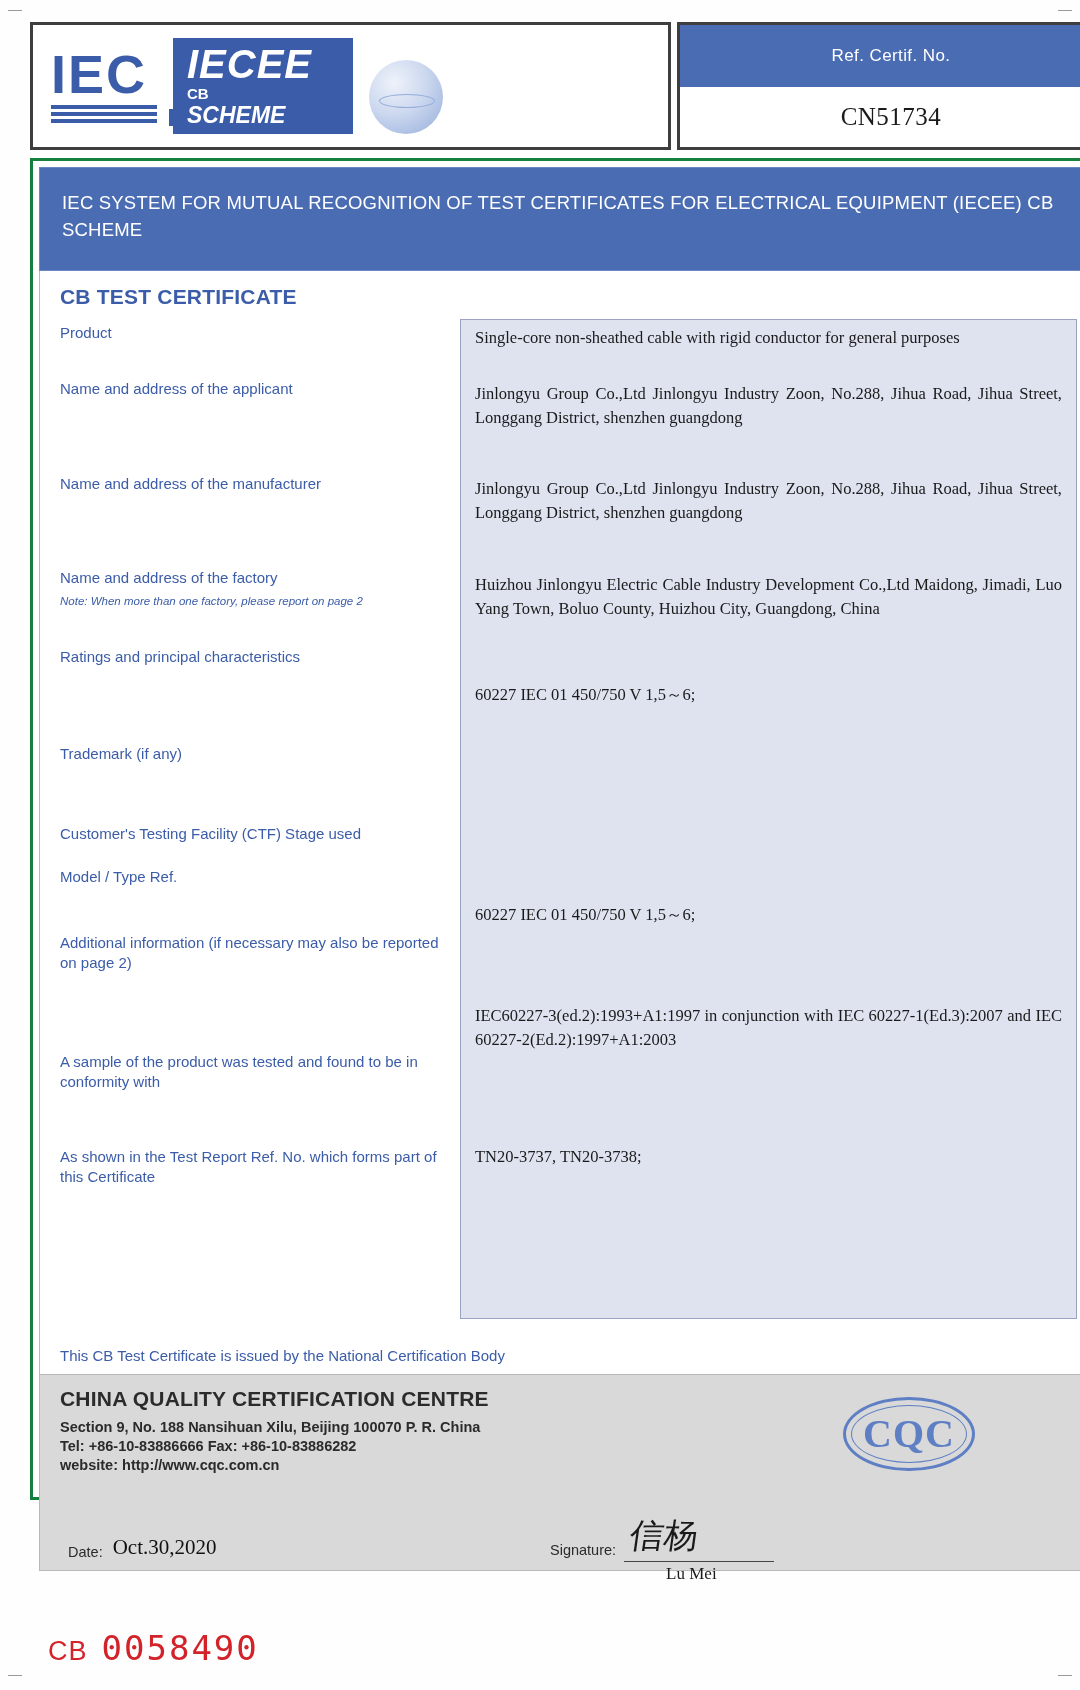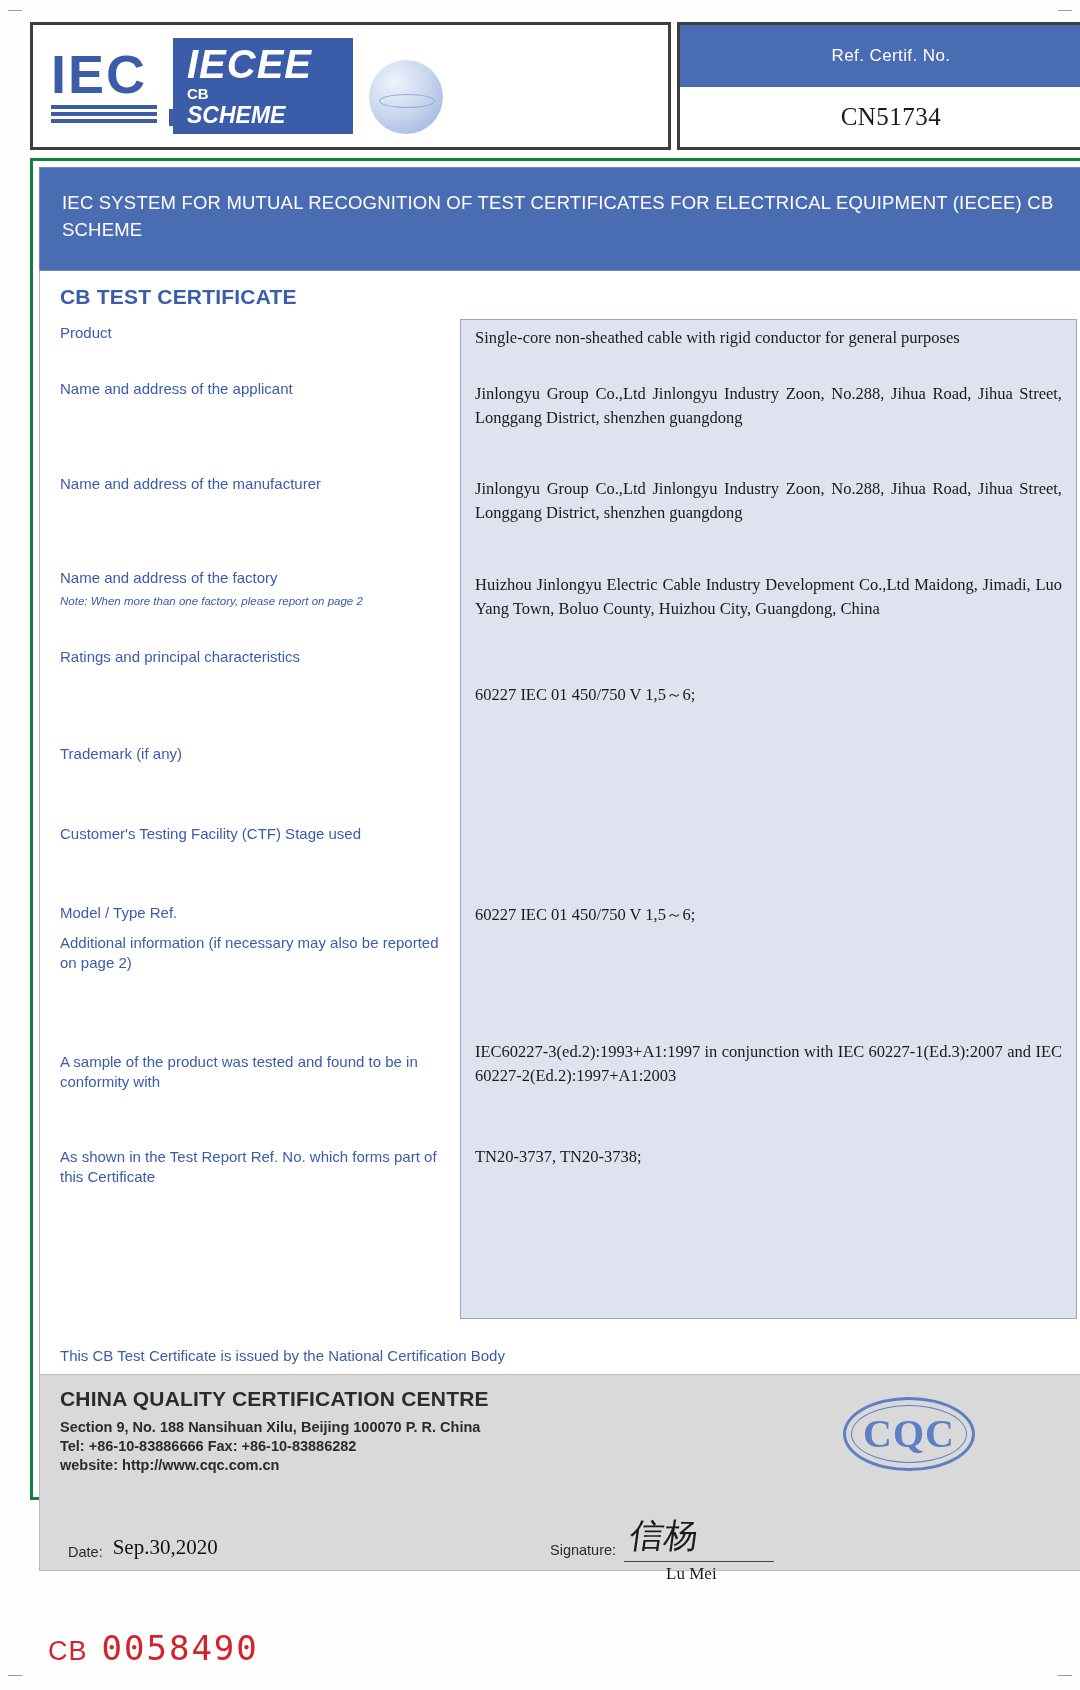--- a/index.html
+++ b/index.html
@@ -385,58 +385,58 @@
       <div class="grid">
         <div class="labels">
           <div class="lbl" style="top:4px">Product</div>
           <div class="lbl" style="top:60px">Name and address of the applicant</div>
           <div class="lbl" style="top:155px">Name and address of the manufacturer</div>
           <div class="lbl" style="top:249px">Name and address of the factory</div>
           <div class="lbl note" style="top:275px">Note: When more than one factory, please report on page 2</div>
           <div class="lbl" style="top:328px">Ratings and principal characteristics</div>
           <div class="lbl" style="top:425px">Trademark (if any)</div>
           <div class="lbl" style="top:505px">Customer's Testing Facility (CTF) Stage used</div>
-          <div class="lbl" style="top:584px">Model / Type Ref.</div>
+          <div class="lbl" style="top:548px">Model / Type Ref.</div>
           <div class="lbl" style="top:614px">Additional information (if necessary may also be reported on page 2)</div>
           <div class="lbl" style="top:733px">A sample of the product was tested and found to be in conformity with</div>
           <div class="lbl" style="top:828px">As shown in the Test Report Ref. No. which forms part of this Certificate</div>
         </div>
 
         <div class="values">
           <div class="val" style="top:6px">Single-core non-sheathed cable with rigid conductor for general purposes</div>
           <div class="val" style="top:62px">Jinlongyu Group Co.,Ltd
 Jinlongyu Industry Zoon, No.288, Jihua Road, Jihua Street, Longgang District, shenzhen   guangdong</div>
           <div class="val" style="top:157px">Jinlongyu Group Co.,Ltd
 Jinlongyu Industry Zoon, No.288, Jihua Road, Jihua Street, Longgang District, shenzhen   guangdong</div>
           <div class="val" style="top:253px">Huizhou Jinlongyu Electric   Cable Industry Development Co.,Ltd
 Maidong, Jimadi, Luo Yang Town, Boluo County, Huizhou City, Guangdong, China</div>
           <div class="val" style="top:363px">60227 IEC 01 450/750 V 1,5～6;</div>
           <div class="val" style="top:507px"></div>
           <div class="val" style="top:583px">60227 IEC 01 450/750 V 1,5～6;</div>
           <div class="val" style="top:640px"></div>
-          <div class="val" style="top:720px">IEC60227-3(ed.2):1993+A1:1997 in conjunction with IEC 60227-1(Ed.3):2007 and IEC 60227-2(Ed.2):1997+A1:2003</div>
+          <div class="val" style="top:684px">IEC60227-3(ed.2):1993+A1:1997 in conjunction with IEC 60227-1(Ed.3):2007 and IEC 60227-2(Ed.2):1997+A1:2003</div>
           <div class="val" style="top:825px"> TN20-3737, TN20-3738;</div>
         </div>
       </div>
 
       <div class="issued" style="margin-top:14px">This CB Test Certificate is issued by the National Certification Body</div>
 
       <div class="ncb">
         <h2>CHINA QUALITY CERTIFICATION CENTRE</h2>
         <p>Section 9, No. 188 Nansihuan Xilu, Beijing 100070 P. R. China</p>
         <p>Tel: +86-10-83886666      Fax: +86-10-83886282</p>
         <p>website: http://www.cqc.com.cn</p>
 
         <div class="cqc-logo">
           <span>CQC</span>
         </div>
 
         <div class="date-row">
           <span class="k">Date:</span>
-          <span class="v">Sep.30,2020</span>
+          <span class="v">Oct.30,2020</span>
         </div>
 
         <div class="sig-row">
           <span class="k">Signature:</span>
           <span class="sig-box">
             <span class="sig-mark">信杨</span>
             <span class="sig-name">Lu Mei</span>
           </span>
         </div>
       </div>

